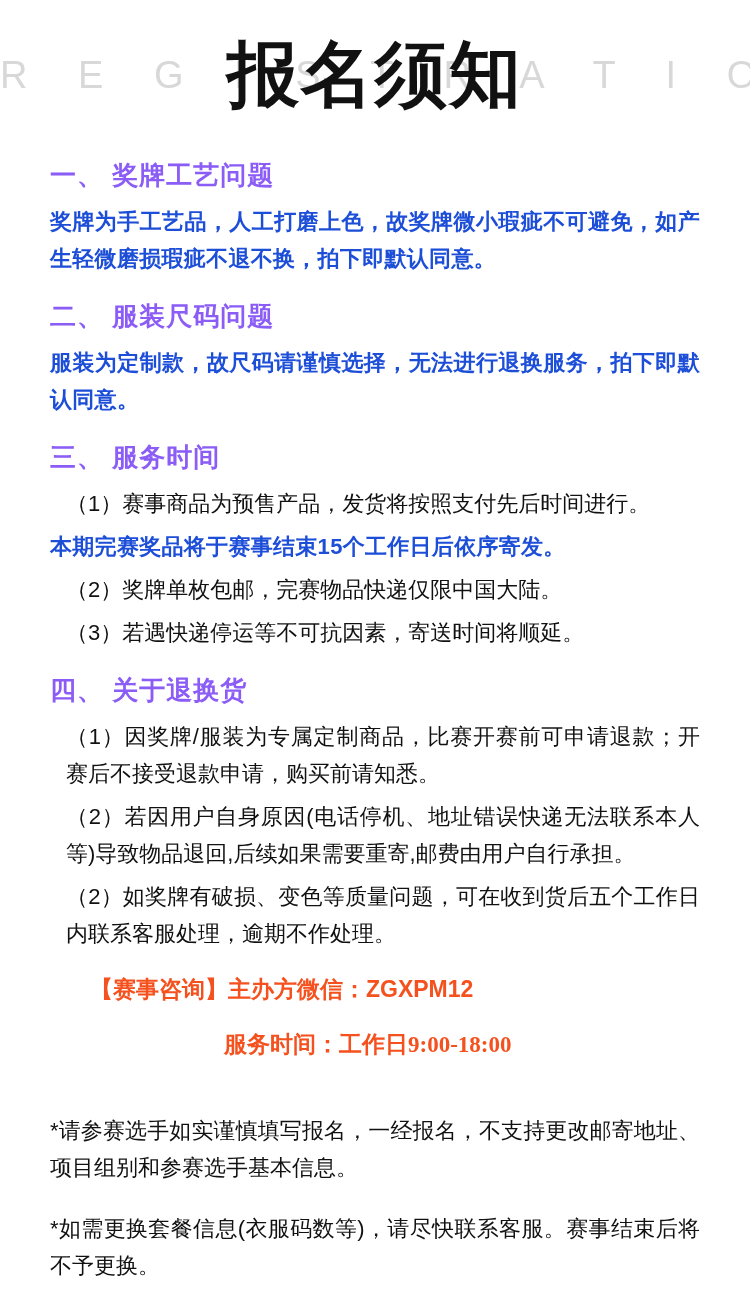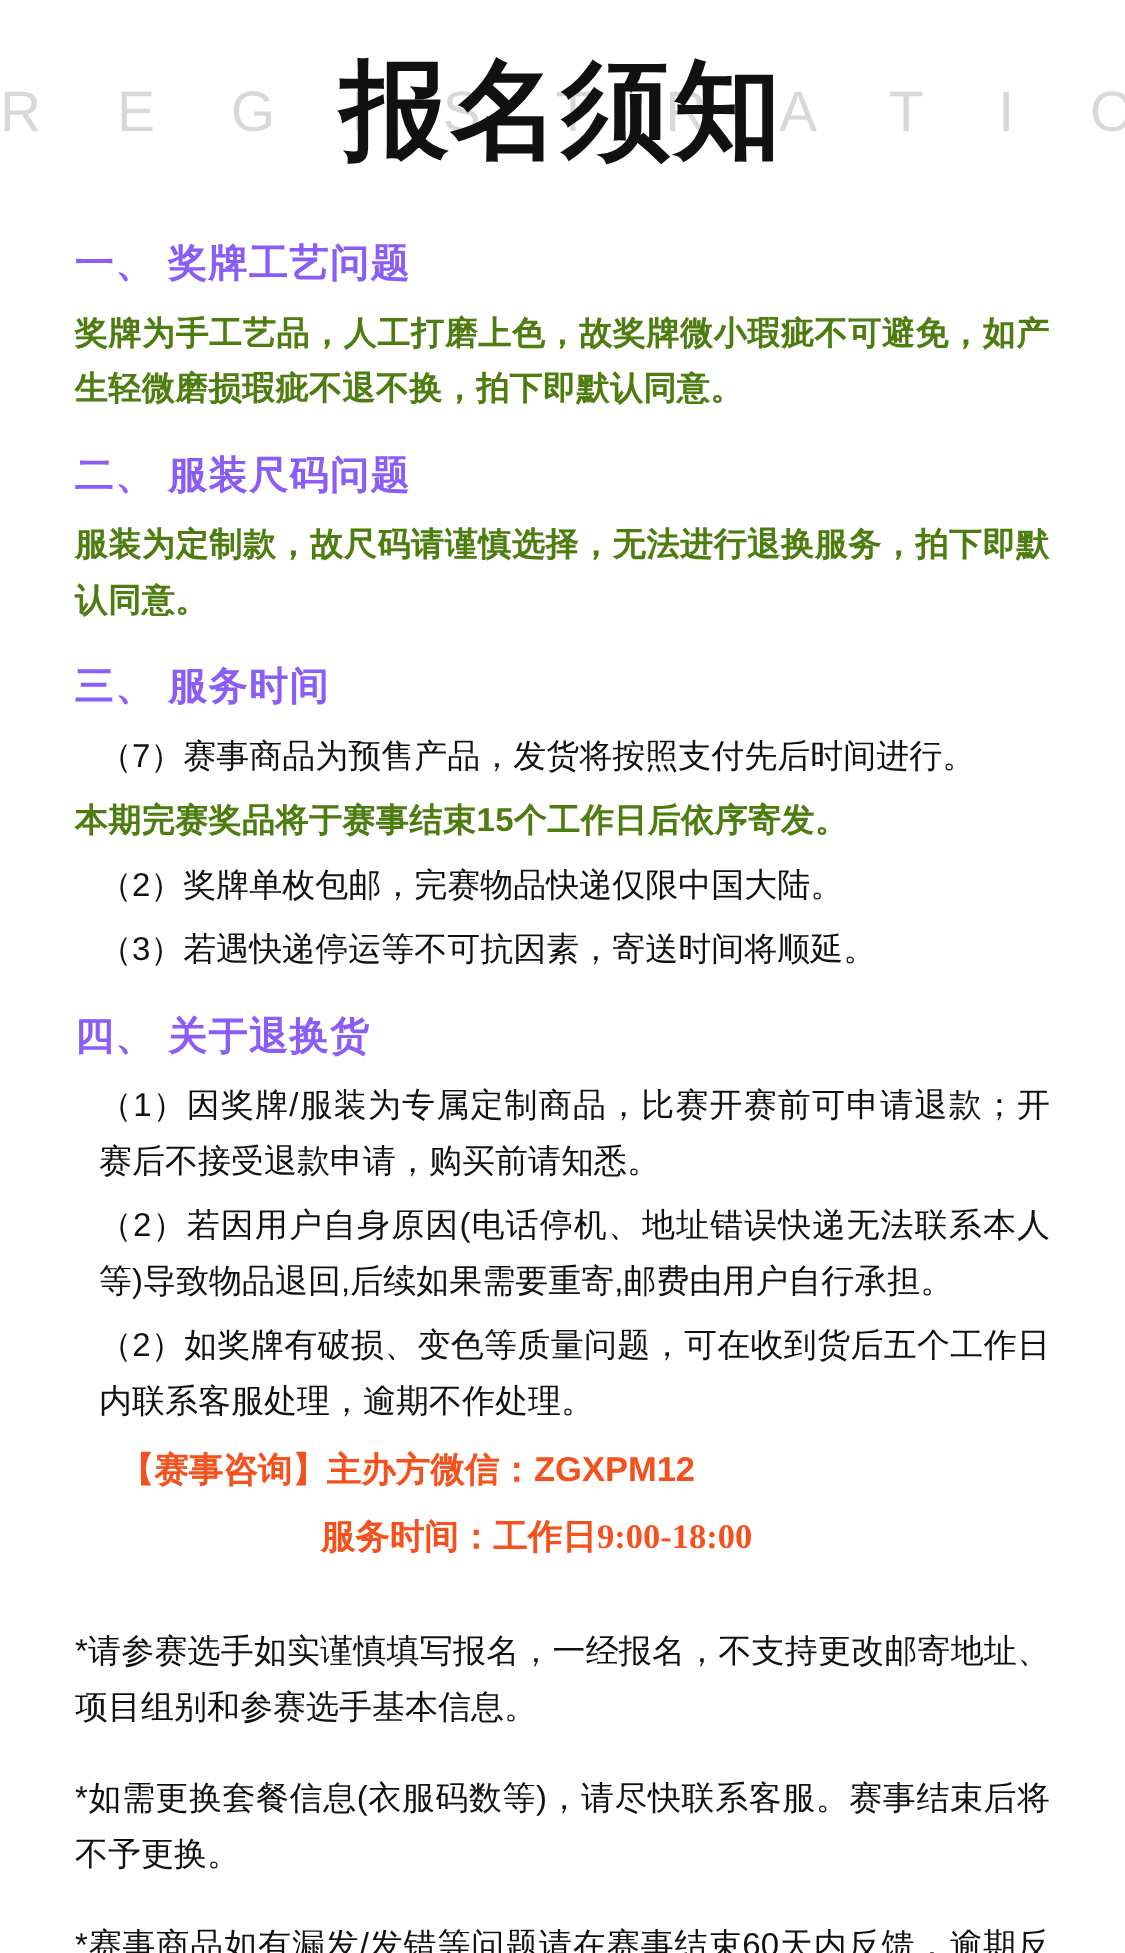--- a/index.html
+++ b/index.html
@@ -67,38 +67,38 @@
     letter-spacing: 1px;
   }
   .p {
     font-size: 22px;
     line-height: 37px;
     margin: 0 0 6px 0;
     color: #111111;
     text-align: justify;
   }
   .p.orange {
-    color: #4d7c0f;
+    color: #1d4ed8;
     font-weight: 800;
     letter-spacing: 0.3px;
   }
   .p.indent {
     text-indent: 0;
     padding-left: 16px;
   }
   .p.note {
     margin-top: 24px;
   }
   .contact-line {
     font-size: 23px;
     line-height: 38px;
     font-weight: 800;
     color: #f4511e;
     padding-left: 22px;
-    margin: 8px;
+    margin: 18px;
   }
   .contact-line.second {
     padding-left: 156px;
     font-family: Liberation Serif, serif;
   }
   .spacer-sm { height: 6px; }
 </style>
 </head>
 <body>
 
@@ -111,21 +111,21 @@
 
   <div class="content">
 
     <div class="sec-heading">一、 奖牌工艺问题</div>
     <p class="p orange">奖牌为手工艺品，人工打磨上色，故奖牌微小瑕疵不可避免，如产生轻微磨损瑕疵不退不换，拍下即默认同意。</p>
 
     <div class="sec-heading">二、 服装尺码问题</div>
     <p class="p orange">服装为定制款，故尺码请谨慎选择，无法进行退换服务，拍下即默认同意。</p>
 
     <div class="sec-heading">三、 服务时间</div>
-    <p class="p indent">（7）赛事商品为预售产品，发货将按照支付先后时间进行。</p>
+    <p class="p indent">（1）赛事商品为预售产品，发货将按照支付先后时间进行。</p>
     <p class="p orange">本期完赛奖品将于赛事结束15个工作日后依序寄发。</p>
     <p class="p indent">（2）奖牌单枚包邮，完赛物品快递仅限中国大陆。</p>
     <p class="p indent">（3）若遇快递停运等不可抗因素，寄送时间将顺延。</p>
 
     <div class="sec-heading">四、 关于退换货</div>
     <p class="p indent">（1）因奖牌/服装为专属定制商品，比赛开赛前可申请退款；开赛后不接受退款申请，购买前请知悉。</p>
     <p class="p indent">（2）若因用户自身原因(电话停机、地址错误快递无法联系本人等)导致物品退回,后续如果需要重寄,邮费由用户自行承担。</p>
     <p class="p indent">（2）如奖牌有破损、变色等质量问题，可在收到货后五个工作日内联系客服处理，逾期不作处理。</p>
 
     <p class="contact-line">【赛事咨询】主办方微信：ZGXPM12</p>

